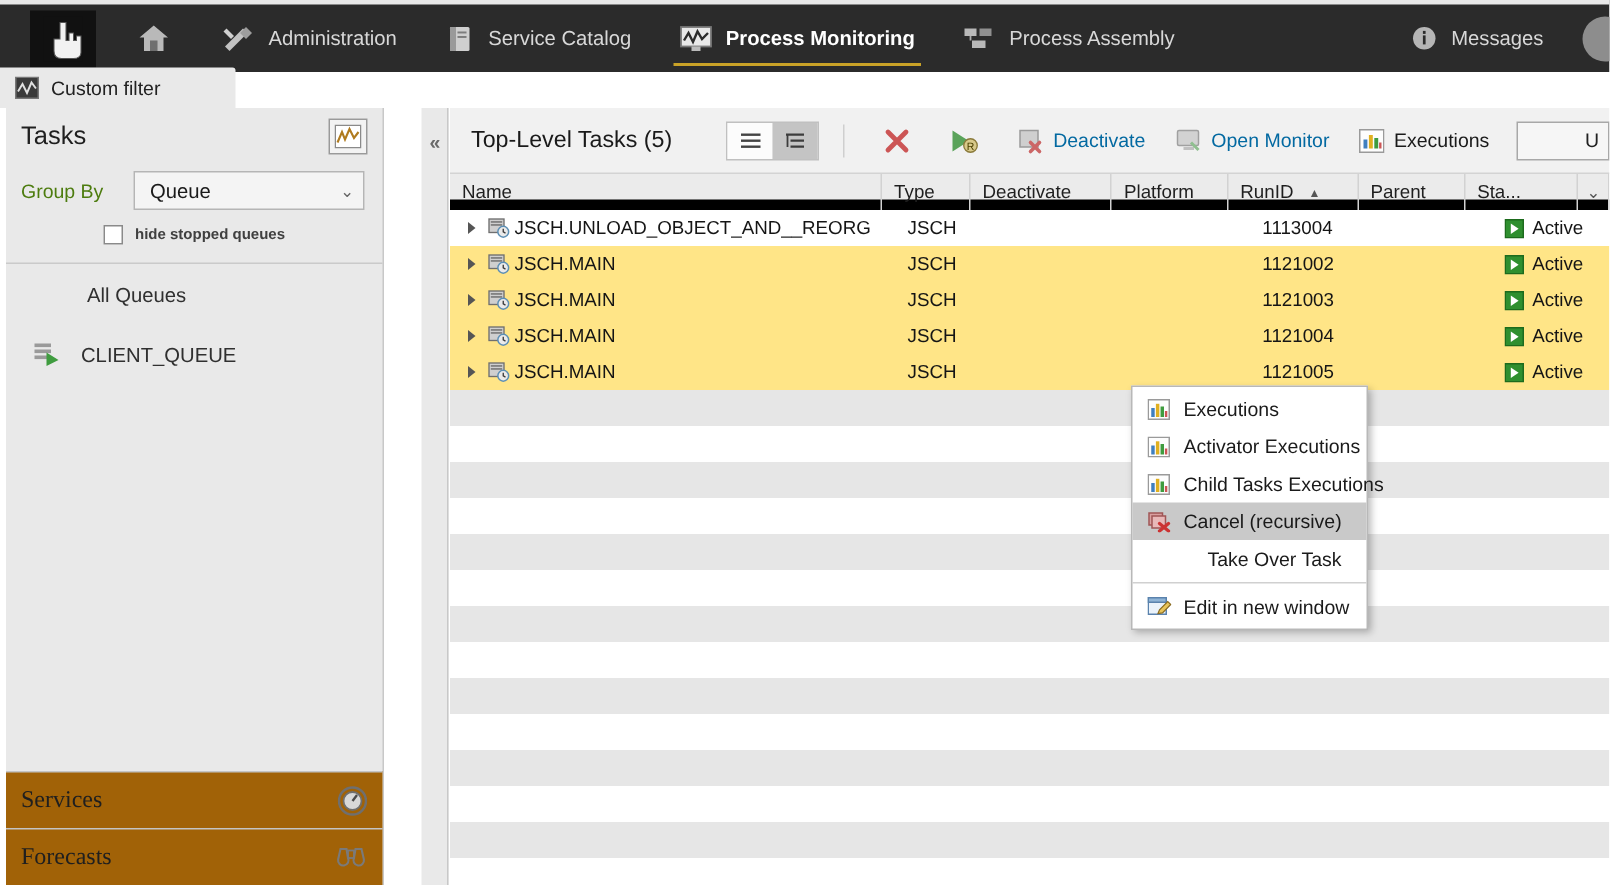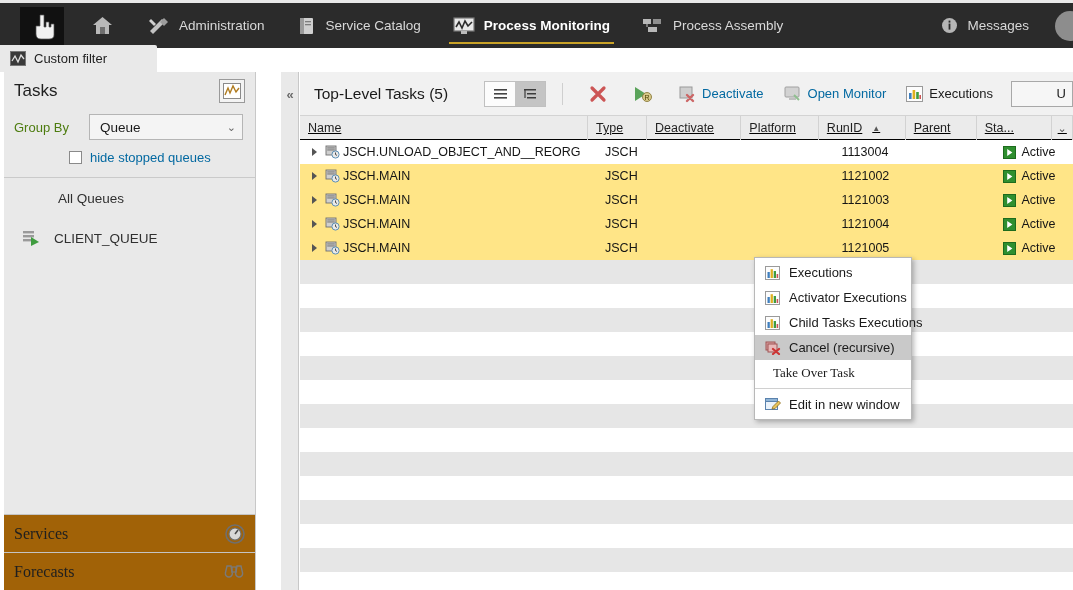--- a/index.html
+++ b/index.html
@@ -74,21 +74,21 @@
     flex: 1; height: 26px; background: #f4f4f4; border: 1px solid #b5b5b5;
     display: flex; align-items: center; padding: 0 6px 0 10px;
     font-size: 13.5px; color: #1a1a1a;
   }
   .select-box .chev { margin-left: auto; color: #666; font-size: 11px; }
   .lp-check { display: flex; align-items: center; padding: 10px 0 0 65px; }
   .cbox {
     width: 13px; height: 13px; background: #fff; border: 1px solid #8a8a8a;
     margin-right: 8px;
   }
-  .lp-check .cb-label { font-size: 13px; color: #0369a1; }
+  .lp-check .cb-label { font-size: 10px; color: #404040; font-weight: bold; }
   .lp-sep { margin-top: 12px; border-top: 1px solid #cacaca; }
   .queue-row {
     height: 40px; display: flex; align-items: center;
     padding-left: 18px; font-size: 13.5px; color: #303030;
   }
   .queue-row.indent { padding-left: 54px; }
   .queue-row .q-ico { width: 24px; display: flex; align-items: center; margin-right: 8px; }
 
   .lp-bottom { position: absolute; left: 0; right: 0; bottom: 0; }
   .lp-section {
@@ -132,21 +132,21 @@
   .tb-item.disabled { color: #0369a1; }
   .tb-input-wrap { margin-left: auto; padding-right: 0; }
   .tb-input {
     width: 62px; height: 26px; background: #f6f6f6; border: 1px solid #a8a8a8;
     font-size: 13px; color: #222; padding: 0 6px; text-align: right;
     font-family: "Liberation Sans", sans-serif;
   }
 
   
   .tbl { position: absolute; left: 0; right: 0; top: 44px; bottom: 0; overflow: hidden; }
-  .tbl-head { display: flex; height: 24px; background: #ebebeb; border-bottom: 1px solid #000000; text-decoration: underline; }
+  .tbl-head { display: flex; height: 24px; background: #ebebeb; border-bottom: 7px solid #000000; }
   .th {
     display: flex; align-items: center; padding: 0 8px;
     font-size: 12.5px; color: #1f1f1f;
     border-right: 1px solid #d2d2d2; height: 24px;
   }
   .th .sortarrow { margin-left: 10px; font-size: 8px; color: #555; }
   .th.menu { justify-content: center; padding: 0; color: #555; font-size: 11px; }
   .tr { display: flex; height: 24px; align-items: center; }
   .tr.odd { background: #ffffff; }
   .tr.even { background: #e6e6e6; }
@@ -171,21 +171,21 @@
     background: #ffffff; border: 1px solid #b8b8b8;
     box-shadow: 2px 2px 5px rgba(0,0,0,0.28);
     padding: 2px 0; z-index: 50;
   }
   .ctx-item {
     display: flex; align-items: center; height: 25px;
     padding: 0 8px 0 10px; font-size: 13px; color: #1a1a1a; white-space: nowrap;
   }
   .ctx-item.hover { background: #c9c9c9; }
   .ctx-item .ctx-ico { width: 18px; margin-right: 6px; display: flex; align-items: center; flex: none; }
-  .ctx-item.noicon { padding-left: 18px; font-family: Liberation Serif, serif; }
+  .ctx-item.noicon { padding-left: 50px; }
   .ctx-sep { height: 1px; background: #d0d0d0; margin: 3px 0; }
 </style>
 </head>
 <body>
 
 <div id="app">
 
   <div class="topnav">
     <div class="nav-logo">
       <svg width="26" height="30" viewBox="0 0 26 30">

